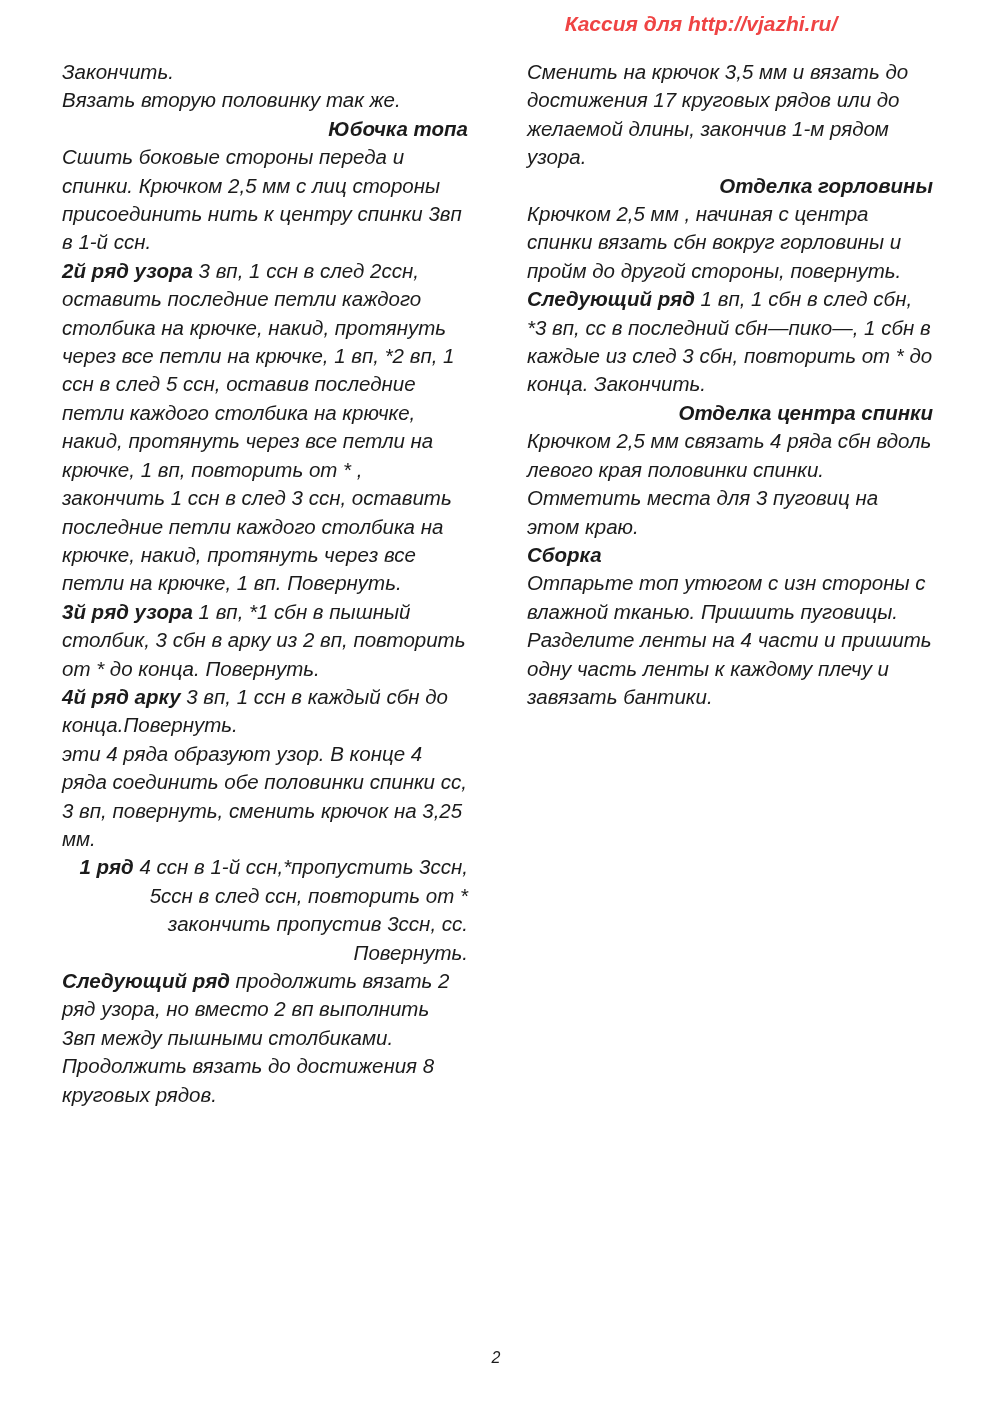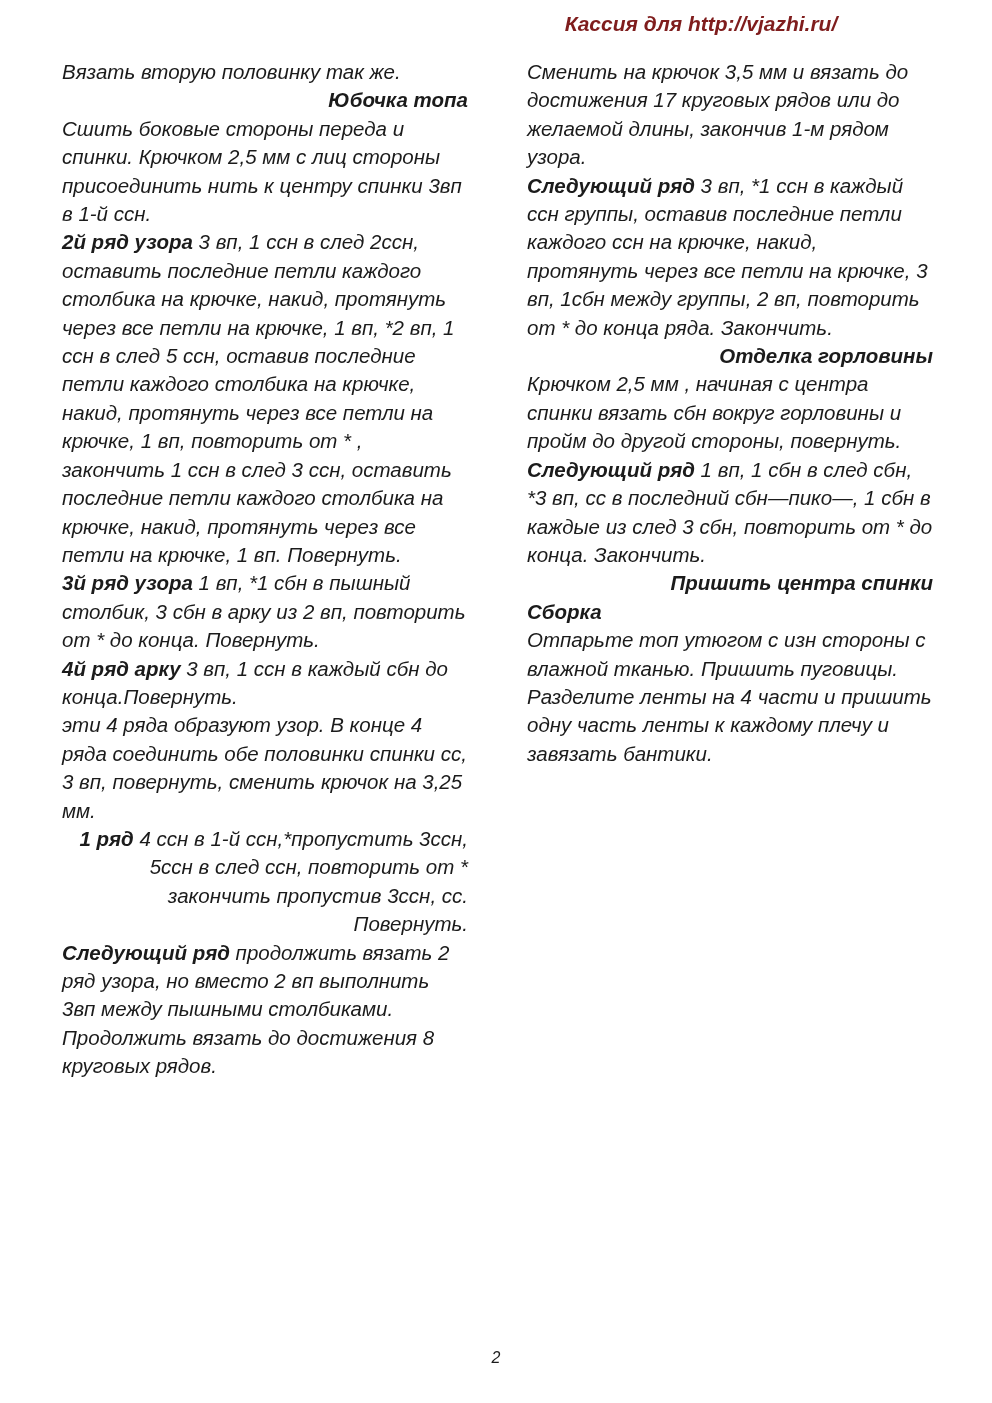--- a/index.html
+++ b/index.html
@@ -38,39 +38,40 @@
     position: absolute;
     top: 1349px; left: 0; width: 992px;
     text-align: center;
     font-size: 16px;
   }
 </style>
 </head>
 <body>
 
 <div class="header">
-  <span style="color: #7f1d1d;">Кассия для http://vjazhi.ru/</span>
+  <span style="color: #ef4444;">Кассия для http://vjazhi.ru/</span>
 </div>
 
 <div class="col col-left">
+  <p class="para"><span>Закончить.</span></p>
   <p class="para"><span>Вязать вторую половинку так же.</span></p>
   <p class="heading gap-before">Юбочка топа</p>
   <p class="para"><span>Сшить боковые стороны переда и спинки. Крючком 2,5 мм с лиц стороны присоединить нить к центру спинки 3вп в 1-й ссн.</span></p>
   <p class="para"><span class="lead">2й ряд узора</span><span> 3 вп, 1 ссн в след 2ссн, оставить последние петли каждого столбика на крючке, накид, протянуть через все петли на крючке, 1 вп, *2 вп, 1 ссн в след 5 ссн, оставив последние петли каждого столбика на крючке, накид, протянуть через все петли на крючке, 1 вп, повторить от * , закончить 1 ссн в след 3 ссн, оставить последние петли каждого столбика на крючке, накид, протянуть через все петли на крючке, 1 вп. Повернуть.</span></p>
   <p class="para"><span class="lead">3й ряд узора</span><span> 1 вп, *1 сбн в пышный столбик, 3 сбн в арку из 2 вп, повторить от * до конца. Повернуть.</span></p>
   <p class="para"><span class="lead">4й ряд арку</span><span> 3 вп, 1 ссн в каждый сбн до конца.Повернуть.</span></p>
   <p class="para"><span>эти 4 ряда образуют узор. В конце 4 ряда соединить обе половинки спинки сс, 3 вп, повернуть, сменить крючок на 3,25 мм.</span></p>
   <p class="para gap-before"><span class="lead">1 ряд</span><span> 4 ссн в 1-й ссн,*пропустить 3ссн, 5ссн в след ссн, повторить от * закончить  пропустив 3ссн, сс. Повернуть.</span></p>
   <p class="para"><span class="lead">Следующий ряд</span><span> продолжить вязать 2 ряд узора, но вместо 2 вп выполнить 3вп между пышными столбиками. Продолжить вязать до достижения 8 круговых рядов.</span></p>
 </div>
 
 <div class="col col-right">
   <p class="para"><span>Сменить на крючок 3,5 мм и вязать до достижения 17 круговых рядов или до желаемой длины, закончив 1-м рядом узора.</span></p>
-  <p class="para"><span class="lead">Следующий ряд</span><span> 3 вп, *1 ссн в каждый ссн группы, оставив последние петли каждого ссн на крючке, накид, протянуть через все петли на крючке, 3 вп, 1сбн между группы, 2 вп, повторить от * до конца ряда. Закончить.</span></p>
   <p class="heading gap-before">Отделка горловины</p>
   <p class="para"><span>Крючком 2,5 мм , начиная с центра спинки вязать сбн вокруг горловины и пройм до другой стороны, повернуть.</span></p>
   <p class="para"><span class="lead">Следующий ряд</span><span> 1 вп, 1 сбн в след сбн, *3 вп, сс в последний сбн—пико—, 1 сбн в каждые из след 3 сбн, повторить от * до конца. Закончить.</span></p>
-  <p class="heading gap-before">Пришить центра спинки</p>
+  <p class="heading gap-before">Отделка центра спинки</p>
+  <p class="para"><span>Крючком 2,5 мм связать 4 ряда сбн вдоль левого края половинки спинки. Отметить места для 3 пуговиц на этом краю.</span></p>
   <p class="heading">Сборка</p>
   <p class="para"><span>Отпарьте топ утюгом с изн стороны с влажной тканью. Пришить пуговицы. Разделите ленты на 4 части и пришить одну часть ленты к каждому плечу и завязать бантики.</span></p>
 </div>
 
 <div class="page-number">2</div>
 
 </body></html>

